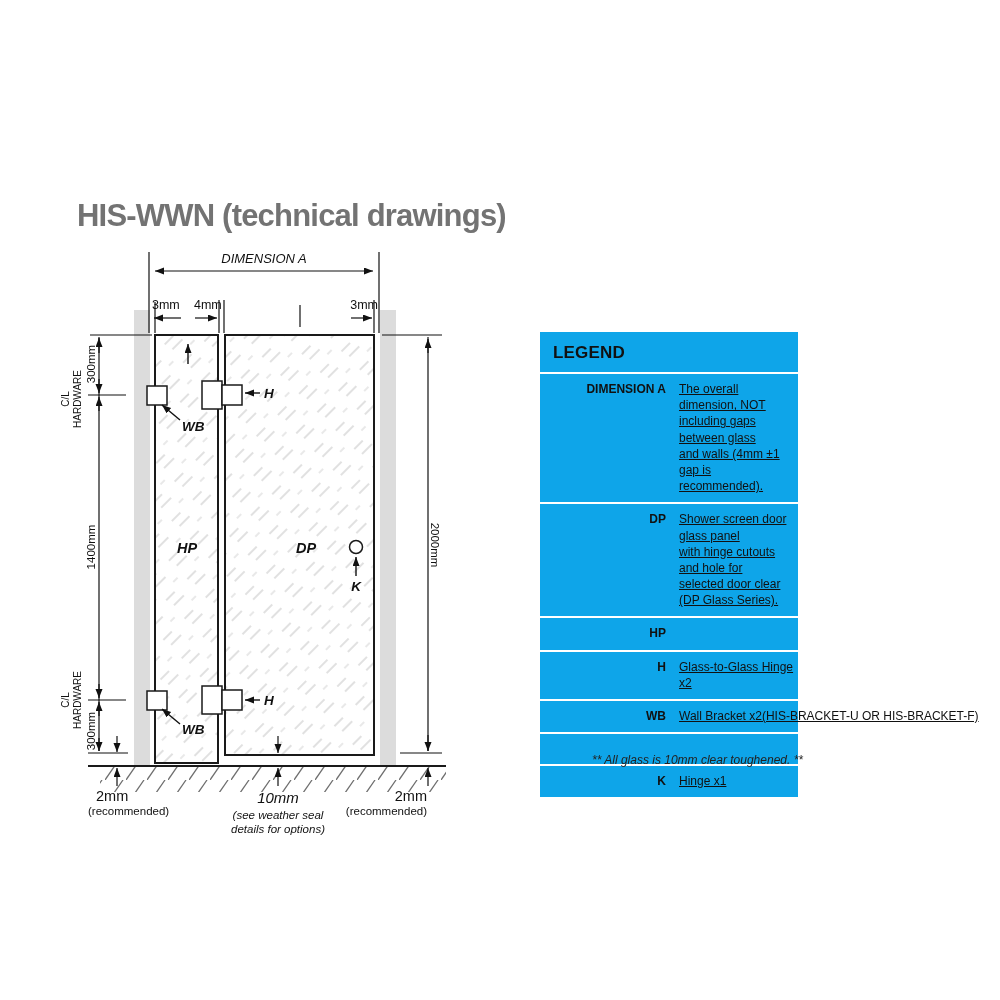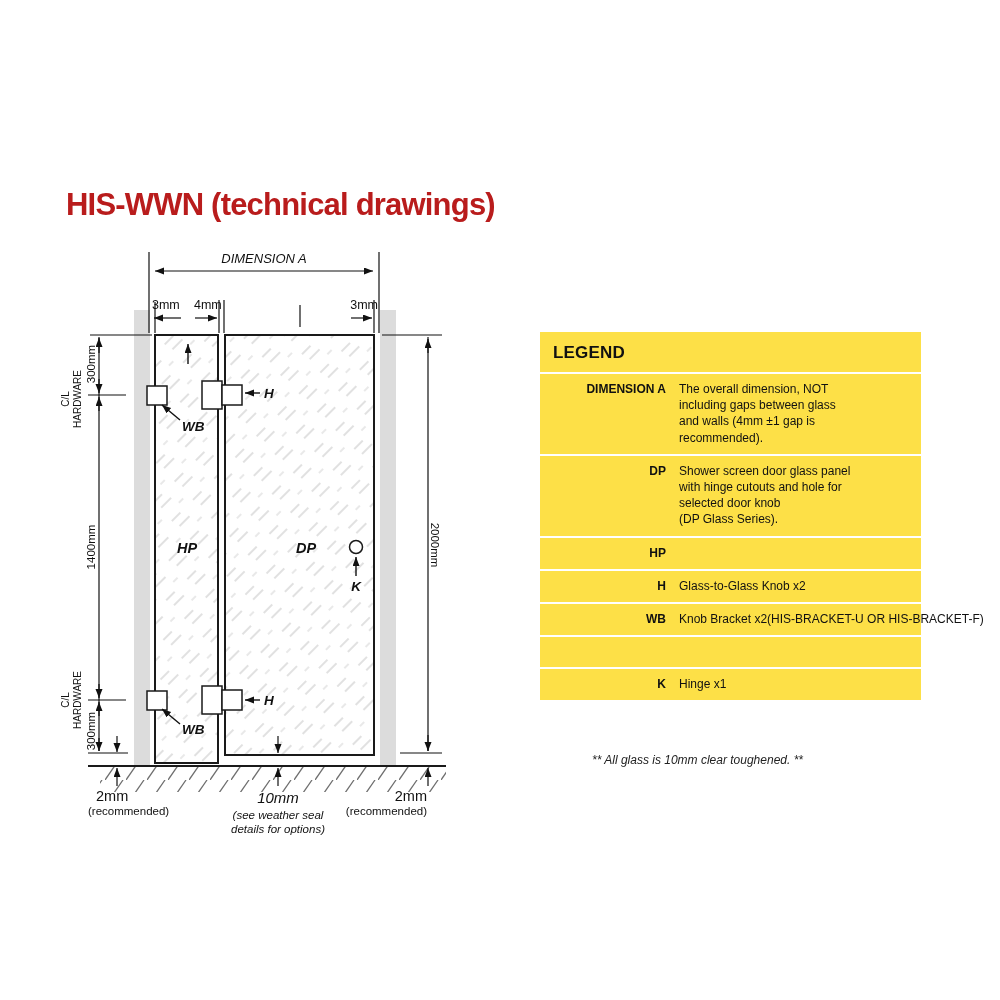--- a/index.html
+++ b/index.html
@@ -2,43 +2,43 @@
 <html><head>
 <meta charset="utf-8">
 <style>
   html,body{margin:0;padding:0;}
   body{
     width:1000px;height:1000px;position:relative;background:#fff;
     font-family:"Liberation Sans", sans-serif;color:#111;
     overflow:hidden;
   }
   .page-title{
-    position:absolute;left:62px;top:183px;margin:4px;
-    font-size:31px;font-weight:bold;letter-spacing:-0.8px;color:#b91c1c;
+    position:absolute;left:62px;top:183px;margin:15px;
+    font-size:31px;font-weight:bold;letter-spacing:-0.8px;color:#737373;
   }
   svg{position:absolute;left:0;top:0;}
   svg text{font-family:"Liberation Sans", sans-serif;fill:#111;}
   .legend{
-    position:absolute;left:540px;top:332px;width:381px;
-    background:#fde047;overflow:visible;
+    position:absolute;left:540px;top:332px;width:258px;
+    background:#0ea5e9;overflow:visible;
   }
   .legend-title{
     font-size:17px;font-weight:bold;letter-spacing:0.2px;
     padding:11px 0 9px 13px;border-bottom:2px solid #fff;
   }
   .legend-row{
     display:grid;grid-template-columns:126px 1fr;column-gap:13px;
     padding:7px 0 8px 0;min-height:15px;
   }
   .legend-row + .legend-row{border-top:2px solid #fff;}
   .legend-row .term{
     font-size:12px;font-weight:bold;text-align:right;line-height:1.35;
   }
   .legend-row .desc{
-    font-size:12px;line-height:1.35;white-space:pre-line;padding-right:4px;
+    font-size:12px;line-height:1.35;white-space:pre-line;padding-right:4px;text-decoration:underline;
   }
   .legend-row.nowrap .desc{white-space:nowrap;overflow:visible;}
   .legend-footnote{
     position:absolute;left:540px;top:709px;width:315px;text-align:center;
     font-size:12px;font-style:italic;color:#222;margin-top:44px;
   }
 </style>
 </head>
 <body>
 
@@ -175,33 +175,33 @@
     <div class="term">DIMENSION A</div>
     <div class="desc">The overall dimension, NOT
 including gaps between glass
 and walls (4mm ±1 gap is
 recommended).</div>
   </div>
   <div class="legend-row">
     <div class="term">DP</div>
     <div class="desc">Shower screen door glass panel
 with hinge cutouts and hole for
-selected door knob
+selected door clear
 (DP Glass Series).</div>
   </div>
   <div class="legend-row">
     <div class="term">HP</div>
   </div>
   <div class="legend-row">
     <div class="term">H</div>
-    <div class="desc">Glass-to-Glass Knob x2</div>
+    <div class="desc">Glass-to-Glass Hinge x2</div>
   </div>
   <div class="legend-row nowrap">
     <div class="term">WB</div>
-    <div class="desc">Knob Bracket x2(HIS-BRACKET-U OR HIS-BRACKET-F)</div>
+    <div class="desc">Wall Bracket x2(HIS-BRACKET-U OR HIS-BRACKET-F)</div>
   </div>
   <div class="legend-row">
     <div class="term"></div>
     <div class="desc"></div>
   </div>
   <div class="legend-row">
     <div class="term">K</div>
     <div class="desc">Hinge x1</div>
   </div>
 </div>

